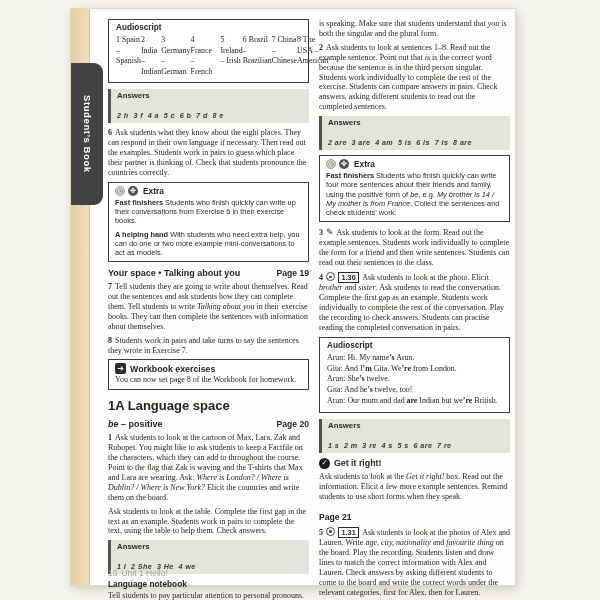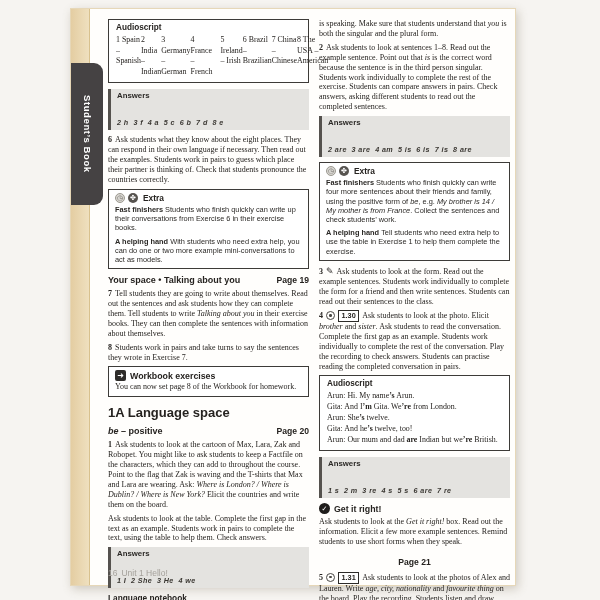--- a/index.html
+++ b/index.html
@@ -22,21 +22,21 @@
   .box{border:1px solid #3d3b38;background:#fff;margin:0 0 6px;}
   .audioscript{padding:3px 7px 5px;}
   .box-title{font:bold 8.2px "Liberation Sans",sans-serif;margin-bottom:3px;}
   .as-cols{display:flex;gap:8px;}
   .as-col{flex:1;display:flex;flex-direction:row;}
   .as-item{font-size:7.9px;line-height:10.6px;}
   .as-line{font-size:7.9px;line-height:10.8px;}
   .answers{background:#e4e3e0;border-left:3px solid #55524e;padding:2px 6px 3px;margin:0 0 5px;}
   .answers-title{font:bold 7.8px "Liberation Sans",sans-serif;color:#2b2926;}
   .answers-values{font:bold italic 7.2px "Liberation Sans",sans-serif;color:#3b3833;
-                  white-space:pre;letter-spacing:.4px;margin-top:18px;}
+                  white-space:pre;letter-spacing:.4px;margin-top:11px;}
   .extra{margin-bottom:6px;}
   .extra-head{display:flex;align-items:center;gap:3px;padding:3px 6px 2px;}
   .extra-title{font:bold 8.4px "Liberation Sans",sans-serif;margin-left:2px;}
   .extra-line{font-family:"Liberation Sans",sans-serif;font-size:7.4px;line-height:9.2px;
               margin:0 6px 4px;color:#2b2926;}
   .circle-icon{width:10px;height:10px;border-radius:50%;display:inline-flex;align-items:center;
                justify-content:center;font-size:7px;flex:0 0 auto;}
   .ci-light{background:#d8d6d1;color:#716e68;border:1px solid #9d9a91;box-sizing:border-box;}
   .ci-dark{background:#56534f;color:#fff;}
   .subhead-row{display:flex;justify-content:space-between;align-items:baseline;margin:1px 0 4px;}
@@ -54,21 +54,21 @@
   .gir-icon{width:11px;height:11px;border-radius:50%;background:#1f1d1b;color:#fff;font-size:7px;
             display:inline-flex;align-items:center;justify-content:center;}
   .gir-title{font:bold 8.8px "Liberation Sans",sans-serif;}
   .cd-icon{width:9px;height:9px;border:1px solid #4a4845;border-radius:50%;display:inline-block;
            vertical-align:-1.5px;margin-right:1px;position:relative;box-sizing:border-box;}
   .cd-icon::after{content:"";position:absolute;left:2.4px;top:2.4px;width:2.4px;height:2.4px;
                   background:#4a4845;border-radius:50%;}
   .track{display:inline-block;border:1px solid #2d2b28;padding:0 2.5px;
          font:bold 7.3px/9.5px "Liberation Sans",sans-serif;margin:0 3px 0 2px;background:#fff;}
   .pencil{font-size:9px;margin:0 3px 0 0;}
-  .pageref-row{text-align:center;margin:1px 12px 3px;}
+  .pageref-row{text-align:left;margin:1px 0 3px;}
   .footer{position:absolute;left:37px;bottom:7px;font:8.5px "Liberation Sans",sans-serif;
           color:#a5a19b;display:flex;gap:4px;}
 </style>
 </head>
 <body>
 
 <div class="page">
   <div class="spine"></div>
   <div class="tab">
     <span>Student’s Book</span>
@@ -166,21 +166,20 @@
       <div class="extra-head">
         <span class="circle-icon ci-light">
             <span>◷</span>
           </span>
         <span class="circle-icon ci-dark">
             <span>✤</span>
           </span>
         <span class="extra-title">Extra</span>
       </div>
       <p class="extra-line"><span class="b">Fast finishers </span><span>Students who finish quickly can write four more sentences about their friends and family, using the positive form of </span><span class="i">be</span><span>, e.g. </span><span class="i">My brother is 14 / My mother is from France</span><span>. Collect the sentences and check students’ work.</span></p>
-      <p class="extra-line"><span class="b">A helping hand </span><span>Tell students who need extra help to use the table in Exercise 1 to help them complete the exercise.</span></p>
     </div>
 
     <p class="para"><span class="num">3</span><span class="pencil">✎</span><span><span>Ask students to look at the form. Read out the example sentences. Students work individually to complete the form for a friend and then write sentences. Students can read out their sentences to the class.</span></span></p>
 
     <p class="para"><span class="num">4</span><span class="cd-icon"></span><span class="track">1.30</span><span><span>Ask students to look at the photo. Elicit </span><span class="i">brother</span><span> and </span><span class="i">sister</span><span>. Ask students to read the conversation. Complete the first gap as an example. Students work individually to complete the rest of the conversation. Play the recording to check answers. Students can practise reading the completed conversation in pairs.</span></span></p>
 
     <div class="box audioscript">
       <div class="box-title">Audioscript</div>
       <div class="as-line"><span>Arun: Hi. My name</span><span class="b">’s</span><span> Arun.</span></div>
       <div class="as-line"><span>Gita: And I</span><span class="b">’m</span><span> Gita. We</span><span class="b">’re</span><span> from London.</span></div>

